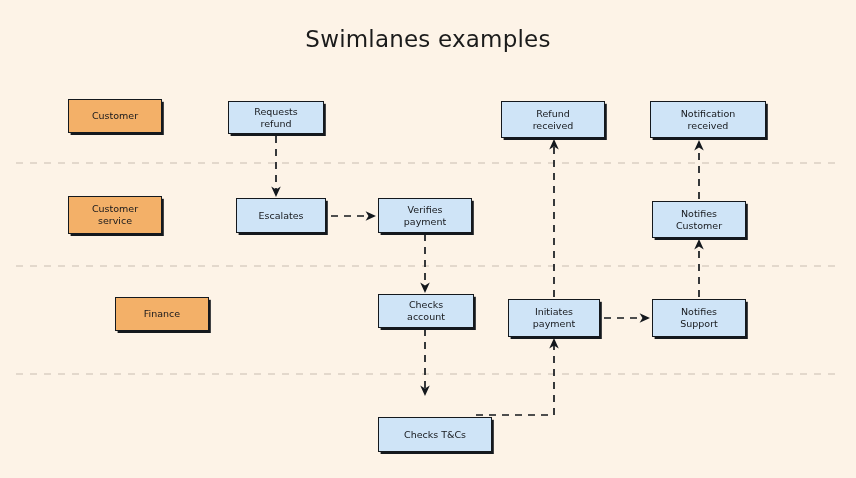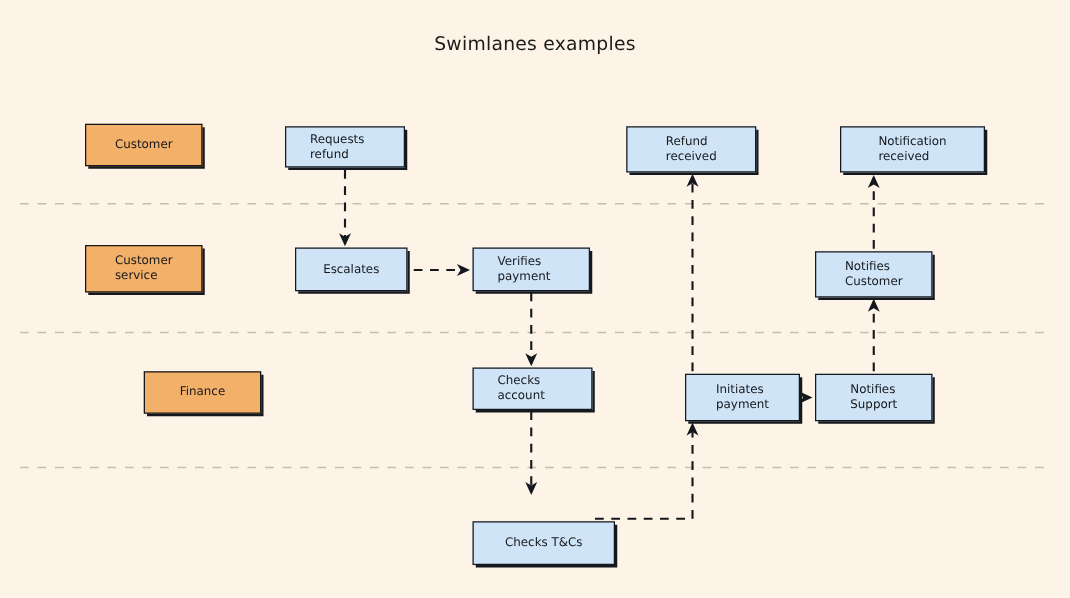--- a/index.html
+++ b/index.html
@@ -10,33 +10,33 @@
     overflow:hidden;
     position:relative;
   }
   #canvas{position:absolute;left:0;top:0;width:856px;height:478px;}
   .svg-layer{position:absolute;left:0;top:0;width:856px;height:478px;pointer-events:none;}
 
   .title{
     position:absolute;
     left:0;top:26px;width:856px;
     text-align:center;
-    font-size:15px;
+    font-size:23px;
     color:#1b1b1b;
     font-family:"DejaVu Sans", sans-serif;
     letter-spacing:.2px;
   }
 
   .node{
     position:absolute;
     box-sizing:border-box;
     display:flex;
     align-items:center;
     justify-content:center;
-    text-align:left;
+    text-align:center;
     border:1.6px solid #14181d;
     font-size:9.5px;
     color:#16181c;
     line-height:1.22;
     box-shadow:2.2px 2.4px 0 -0.4px #14181d;
     padding:2px 19px;
   }
   .node.lane-label{ background:#f3b068; }
   .node.task{ background:#cfe4f7; }
   .node span{display:block;}
@@ -89,42 +89,42 @@
 
   <div class="node task" style="left:228px;top:101px;width:96px;height:33px;">
     <span>Requests refund</span>
   </div>
   <div class="node task" style="left:501px;top:101px;width:104px;height:37px;">
     <span>
         <div>Refund</div>
         <div>received</div>
       </span>
   </div>
-  <div class="node task" style="left:650px;top:101px;width:116px;height:37px;margin-left:22px;">
+  <div class="node task" style="left:650px;top:101px;width:116px;height:37px;">
     <span>
         <div>Notification</div>
         <div>received</div>
       </span>
   </div>
   <div class="node task" style="left:236px;top:198px;width:90px;height:35px;">
     <span>Escalates</span>
   </div>
   <div class="node task" style="left:378px;top:198px;width:94px;height:35px;">
     <span>Verifies payment</span>
   </div>
   <div class="node task" style="left:652px;top:201px;width:94px;height:37px;">
     <span>
         <div>Notifies</div>
         <div>Customer</div>
       </span>
   </div>
   <div class="node task" style="left:378px;top:294px;width:96px;height:34px;">
     <span>Checks account</span>
   </div>
-  <div class="node task" style="left:508px;top:299px;width:92px;height:38px;margin-left:40px;">
+  <div class="node task" style="left:508px;top:299px;width:92px;height:38px;">
     <span>
         <div>Initiates</div>
         <div>payment</div>
       </span>
   </div>
   <div class="node task" style="left:652px;top:299px;width:94px;height:38px;">
     <span>
         <div>Notifies</div>
         <div>Support</div>
       </span>

